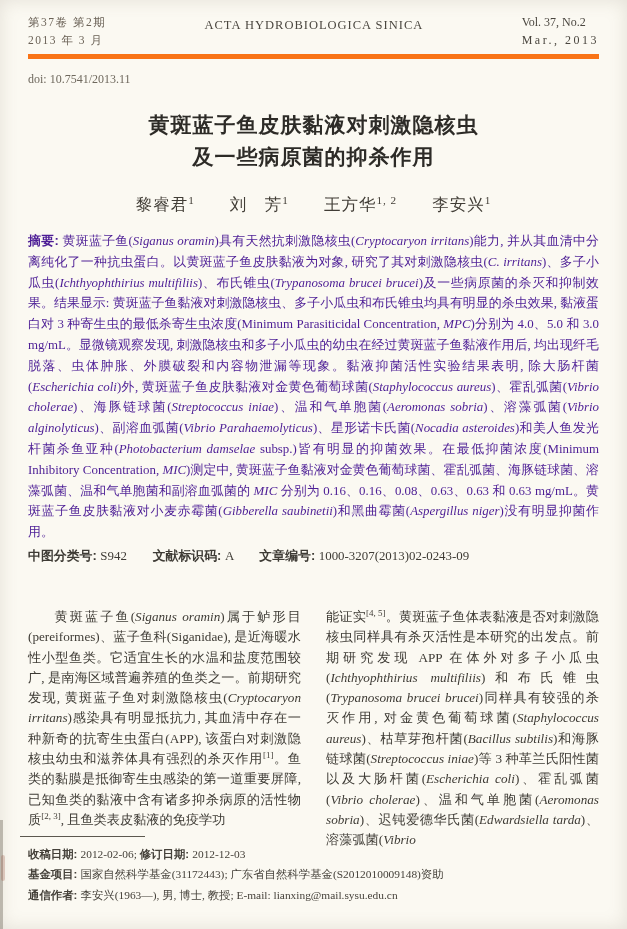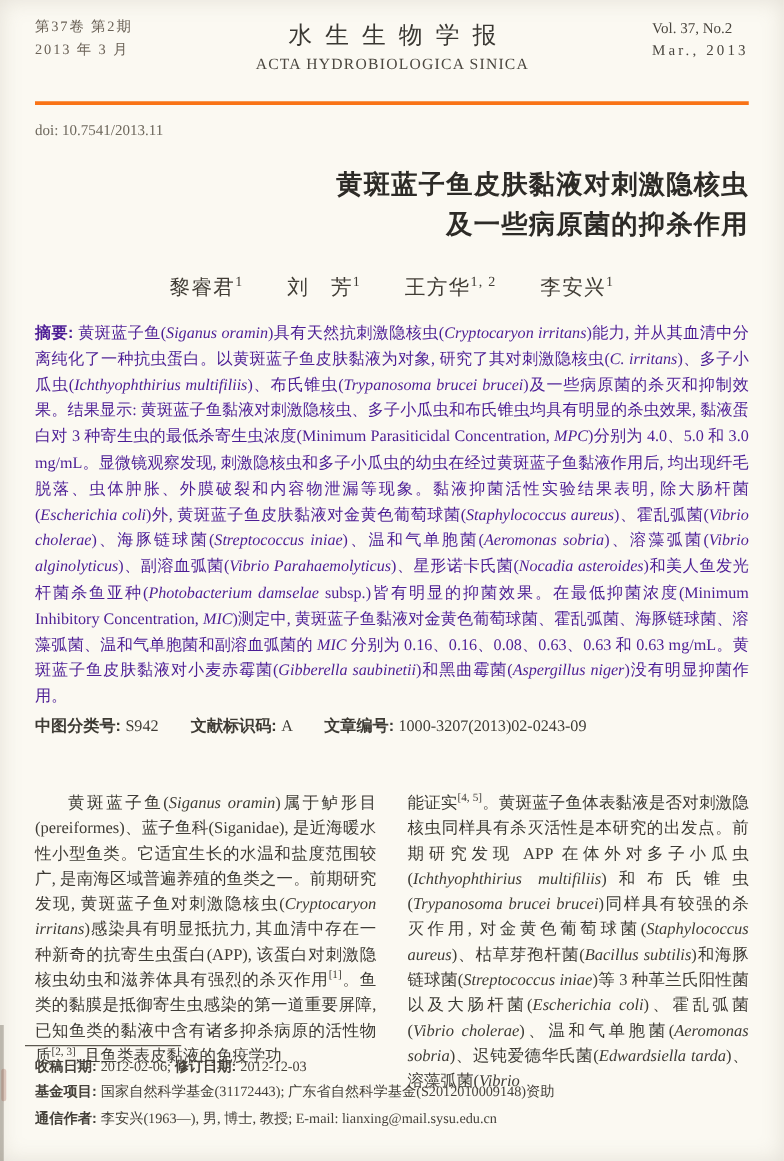--- a/index.html
+++ b/index.html
@@ -13,35 +13,35 @@
     width: 627px; height: 929px;
     box-sizing: border-box;
     background: #fbf9f2;
     color: #3e3b35;
     padding: 14px 28px 0 28px;
     overflow: hidden;
   }
   
   .journal-header {
     display: flex; justify-content: space-between; align-items: flex-start;
-    padding-bottom: 22px;
-    border-bottom: 3px solid #f97316;
+    padding-bottom: 5px;
+    border-bottom: 5px solid #f97316;
   }
   .jh-left { font-size: 11.5px; line-height: 17.5px; color: #6b6257; letter-spacing: 1.5px; white-space: nowrap; }
   .jh-center { text-align: center; flex: 1; padding-top: 1px; }
   .jh-title-cn { font-size: 19px; letter-spacing: 0.55em; margin-left: 0.55em; color: #3a3833; }
   .jh-title-en { font-size: 12.5px; letter-spacing: 1px; color: #4a463f; margin-top: 3px; font-family: Liberation Serif, serif; }
   .jh-right { font-size: 12px; line-height: 17.5px; color: #4a463f; text-align: left; white-space: nowrap; }
   .jh-right .sp { letter-spacing: 2.5px; }
   
   .doi-line { margin-top: 13px; font-size: 12px; color: #6e685d; }
   
   .article-title {
-    margin-top: 22px; text-align: right;
-    font-family: Liberation Mono, monospace;
+    margin-top: 22px; text-align: center;
+    font-family: Liberation Serif, serif;
     font-weight: bold; font-size: 21px; line-height: 32px;
     color: #2d2b27; letter-spacing: 1px;
   }
   .authors-line {
     margin-top: 21px; text-align: center;
     font-size: 16.5px; color: #413d36; letter-spacing: 1px;
   }
   .affiliation { margin-top: 12px; text-align: center; font-size: 11.5px; line-height: 17px; color: #4c4840; }
   
   .abstract {
@@ -88,21 +88,20 @@
 <body>
 
 <div class="page">
 
   <div class="journal-header">
     <div class="jh-left">
       <div>第37卷 第2期</div>
       <div>2013 年 3 月</div>
     </div>
     <div class="jh-center">
-      <div class="jh-title-cn">水生生物学报</div>
       <div class="jh-title-en">ACTA HYDROBIOLOGICA SINICA</div>
     </div>
     <div class="jh-right">
       <div>Vol. 37, No.2</div>
       <div class="sp">Mar., 2013</div>
     </div>
   </div>
 
   <div class="doi-line">doi: 10.7541/2013.11</div>
 

